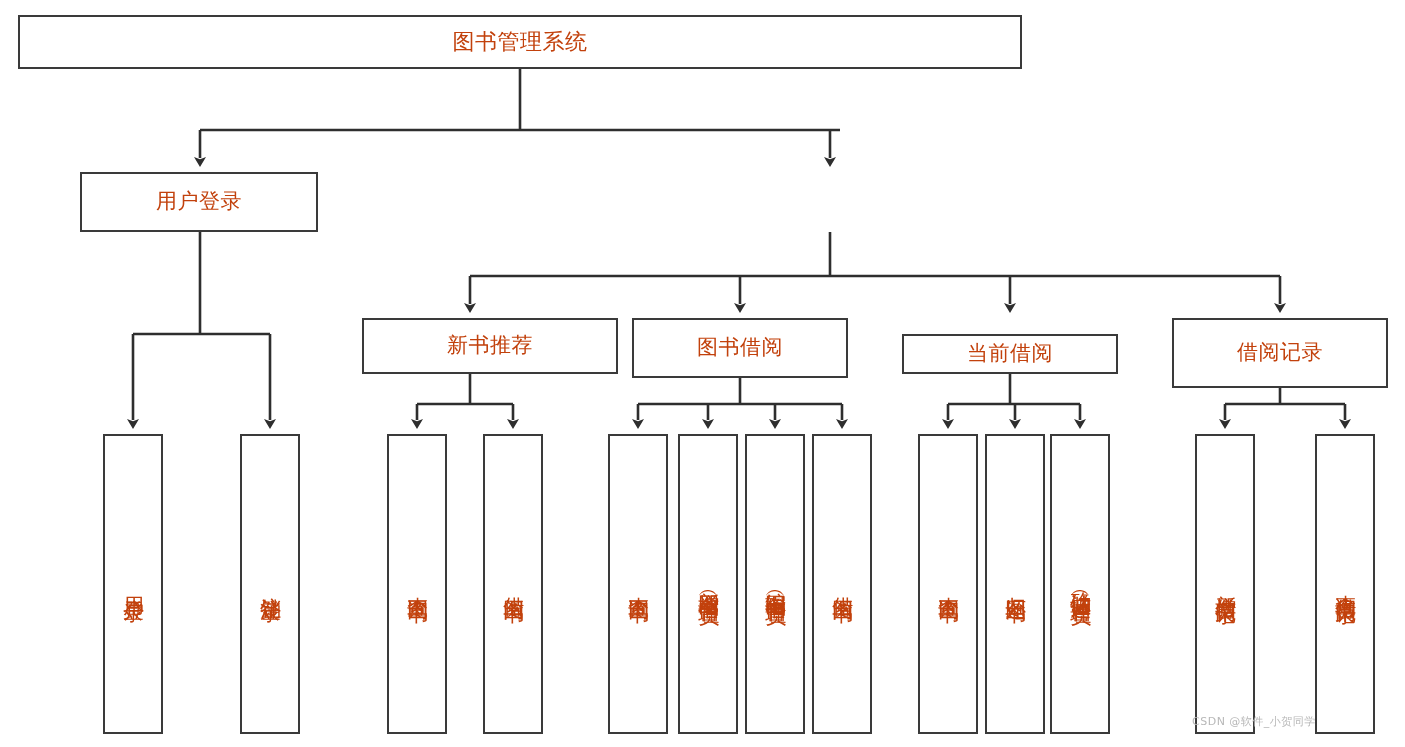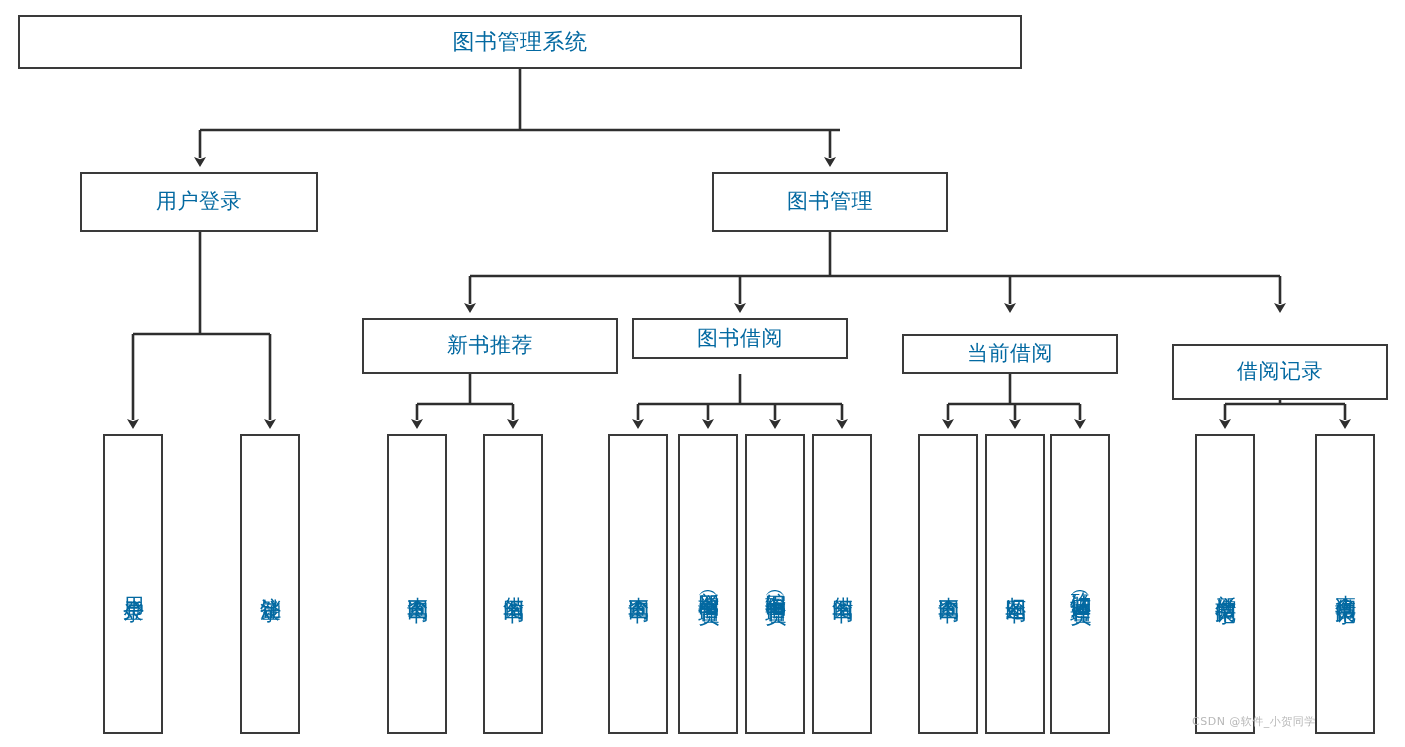--- a/index.html
+++ b/index.html
@@ -31,21 +31,21 @@
     position: absolute;
     box-sizing: border-box;
     background: #ffffff;
     border: 2px solid #3a3a3a;
     display: flex;
     align-items: center;
     justify-content: center;
     overflow: hidden;
   }
   .node .label {
-    color: #0369a1;
+    color: #c2410c;
     text-align: center;
     line-height: 1.12;
     white-space: pre;
   }
   .node.horiz .label {
     font-size: 21px;
     letter-spacing: 0.5px;
   }
   .node.root .label {
     font-size: 22px;
@@ -138,37 +138,34 @@
   </svg>
 
   <div class="node root horiz" style="left:18px; top:15px; width:1004px; height:54px;">
     <span class="label">图书管理系统</span>
   </div>
 
   <div class="node horiz" style="left:80px; top:172px; width:238px; height:60px;">
     <span class="label">用户登录</span>
   </div>
 
-  <div class="node horiz" style="left:712px; top:172px; width:236px; height:60px;">
-    <span class="label">图书管理</span>
-  </div>
 
   <div class="node horiz" style="left:362px; top:318px; width:256px; height:56px;">
     <span class="label">新书推荐</span>
   </div>
 
-  <div class="node horiz" style="left:632px; top:318px; width:216px; height:41px;">
+  <div class="node horiz" style="left:632px; top:318px; width:216px; height:60px;">
     <span class="label">图书借阅</span>
   </div>
 
   <div class="node horiz" style="left:902px; top:318px; width:216px; height:40px;margin-top:16px;">
     <span class="label">当前借阅</span>
   </div>
 
-  <div class="node horiz" style="left:1172px; top:318px; width:216px; height:56px;margin-top:26px;">
+  <div class="node horiz" style="left:1172px; top:318px; width:216px; height:70px;">
     <span class="label">借阅记录</span>
   </div>
 
   <div class="node vert" style="left:103px; top:434px; width:60px; height:300px;">
     <span class="label">用户登录</span>
   </div>
 
   <div class="node vert" style="left:240px; top:434px; width:60px; height:300px;">
     <span class="label">注销登录</span>
   </div>

